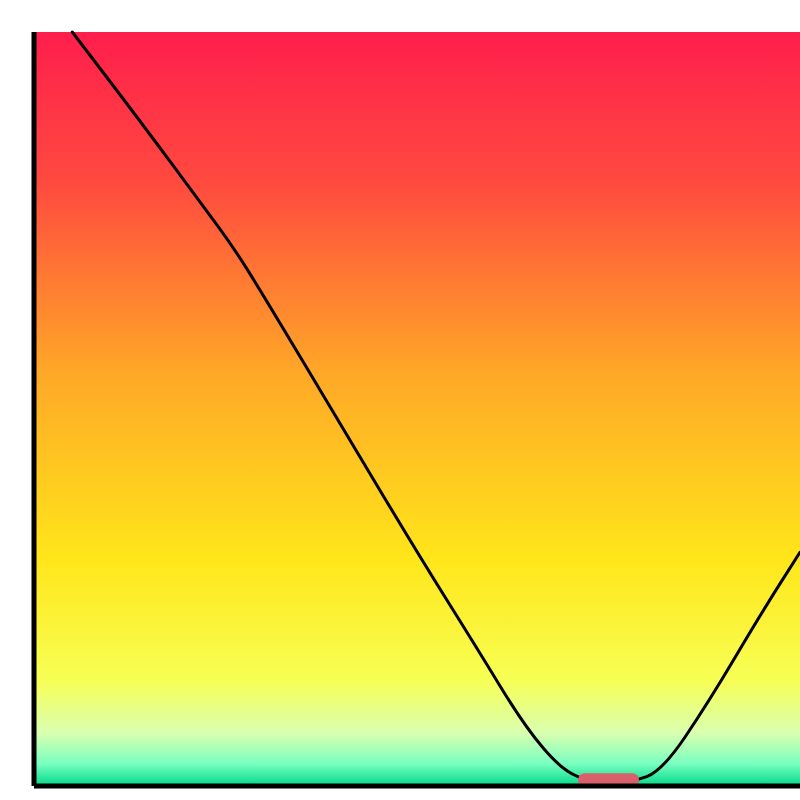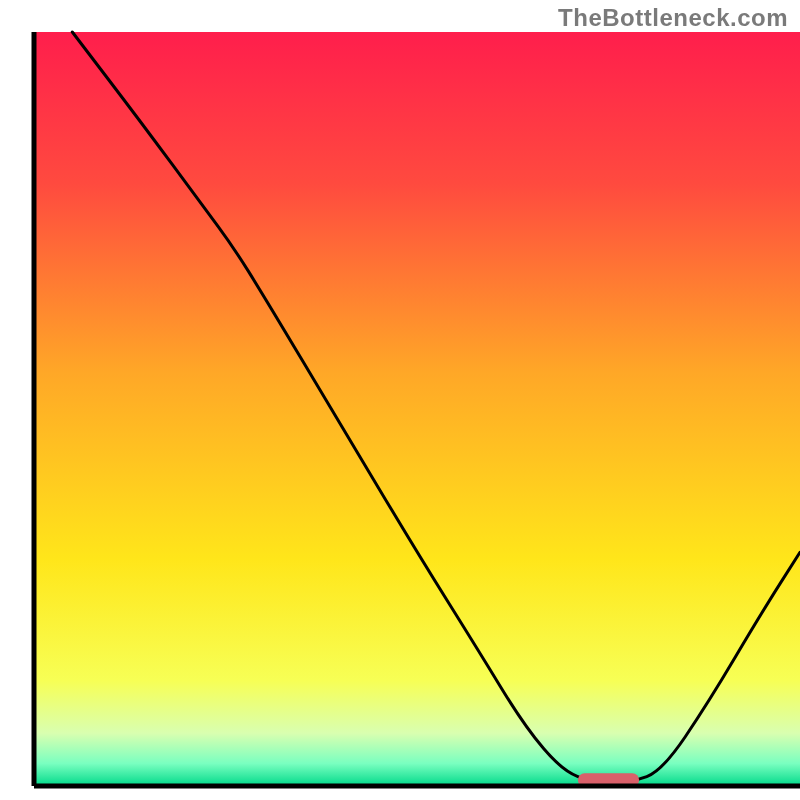--- a/index.html
+++ b/index.html
@@ -25,21 +25,20 @@
     letter-spacing: 0.5px;
   }
   svg.plot {
     display: block;
   }
 </style>
 </head>
 <body>
 
 <div class="chart-container">
-  <div class="watermark">TheBottleneck.com</div>
   <svg class="plot" width="800" height="800" viewBox="0 0 800 800">
     <defs>
       <linearGradient id="bg-grad" x1="0" y1="0" x2="0" y2="1">
           <stop offset="0%" stop-color="#ff1e4c"></stop>
           <stop offset="20%" stop-color="#ff4a3f"></stop>
           <stop offset="45%" stop-color="#ffa727"></stop>
           <stop offset="70%" stop-color="#ffe61a"></stop>
           <stop offset="86%" stop-color="#f7ff55"></stop>
           <stop offset="93%" stop-color="#d9ffb0"></stop>
           <stop offset="97%" stop-color="#7affc0"></stop>

